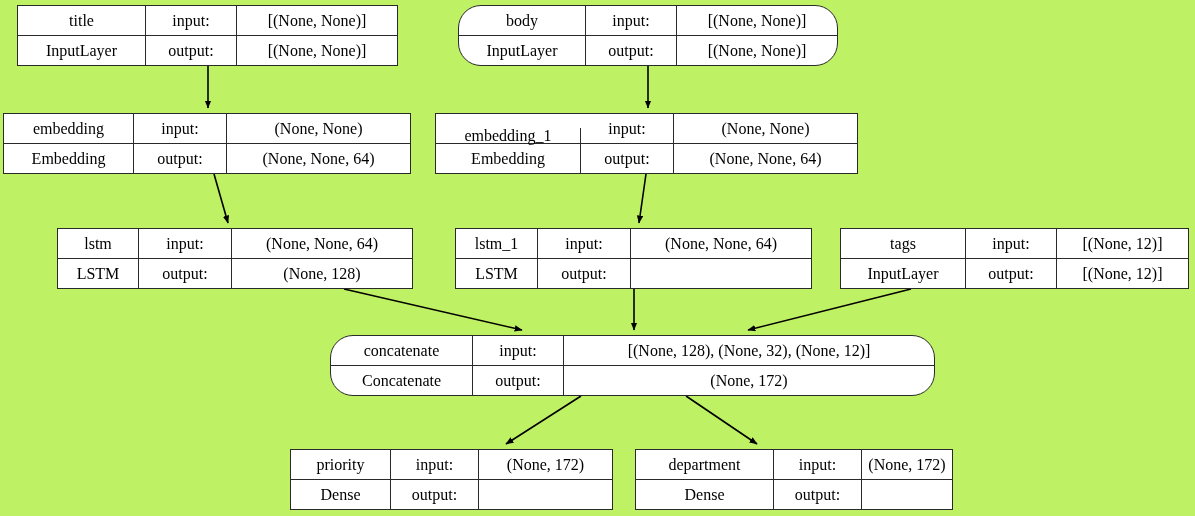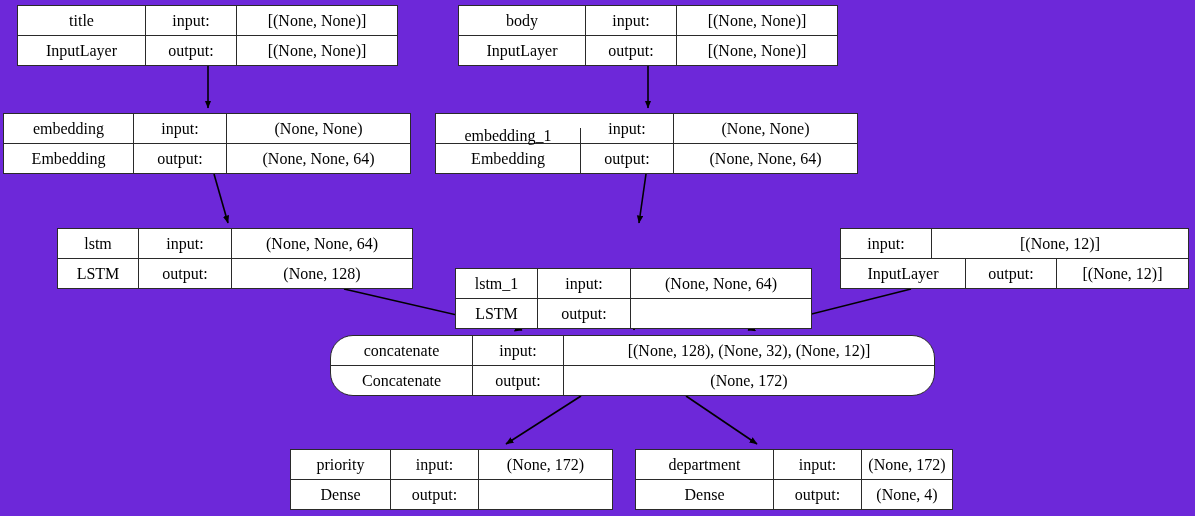--- a/index.html
+++ b/index.html
@@ -4,21 +4,21 @@
 <style>
   html, body {
     margin: 0;
     padding: 0;
     background: #ffffff;
   }
   #canvas {
     position: relative;
     width: 1195px;
     height: 516px;
-    background: #6d28d9;
+    background: #bef264;
     font-family: "Liberation Serif", "DejaVu Serif", serif;
     overflow: hidden;
   }
   .node {
     position: absolute;
     box-sizing: border-box;
     border: 1px solid #2a2a2a;
     background: #ffffff;
     display: flex;
     flex-direction: column;
@@ -87,21 +87,21 @@
           <div class="cell c-name" style="width: 128px; flex: 0 0 128px;">title</div>
           <div class="cell c-label" style="width: 91px; flex: 0 0 91px;">input:</div>
           <div class="cell c-shape">[(None, None)]</div>
         </div>
         <div class="row">
           <div class="cell c-name" style="width: 128px; flex: 0 0 128px;">InputLayer</div>
           <div class="cell c-label" style="width: 91px; flex: 0 0 91px;">output:</div>
           <div class="cell c-shape">[(None, None)]</div>
         </div>
       </div>
-      <div class="node" style="left: 458px; top: 5px; width: 380px; height: 61px;">
+      <div class="node" style="left: 458px; top: 5px; width: 380px; height: 61px; border-radius: 23px;">
         <div class="row top">
           <div class="cell c-name" style="width: 127px; flex: 0 0 127px;">body</div>
           <div class="cell c-label" style="width: 91px; flex: 0 0 91px;">input:</div>
           <div class="cell c-shape">[(None, None)]</div>
         </div>
         <div class="row">
           <div class="cell c-name" style="width: 127px; flex: 0 0 127px;">InputLayer</div>
           <div class="cell c-label" style="width: 91px; flex: 0 0 91px;">output:</div>
           <div class="cell c-shape">[(None, None)]</div>
         </div>
@@ -135,33 +135,34 @@
           <div class="cell c-name" style="width: 81px; flex: 0 0 81px;">lstm</div>
           <div class="cell c-label" style="width: 93px; flex: 0 0 93px;">input:</div>
           <div class="cell c-shape">(None, None, 64)</div>
         </div>
         <div class="row">
           <div class="cell c-name" style="width: 81px; flex: 0 0 81px;">LSTM</div>
           <div class="cell c-label" style="width: 93px; flex: 0 0 93px;">output:</div>
           <div class="cell c-shape">(None, 128)</div>
         </div>
       </div>
-      <div class="node" style="left: 455px; top: 228px; width: 357px; height: 61px; margin-top: 40px;">
+      <div class="node" style="left: 455px; top: 228px; width: 357px; height: 61px;">
         <div class="row top">
           <div class="cell c-name" style="width: 82px; flex: 0 0 82px;">lstm_1</div>
           <div class="cell c-label" style="width: 93px; flex: 0 0 93px;">input:</div>
           <div class="cell c-shape">(None, None, 64)</div>
         </div>
         <div class="row">
           <div class="cell c-name" style="width: 82px; flex: 0 0 82px;">LSTM</div>
           <div class="cell c-label" style="width: 93px; flex: 0 0 93px;">output:</div>
         </div>
       </div>
       <div class="node" style="left: 840px; top: 228px; width: 349px; height: 61px;">
         <div class="row top">
+          <div class="cell c-name" style="width: 125px; flex: 0 0 125px;">tags</div>
           <div class="cell c-label" style="width: 91px; flex: 0 0 91px;">input:</div>
           <div class="cell c-shape">[(None, 12)]</div>
         </div>
         <div class="row">
           <div class="cell c-name" style="width: 125px; flex: 0 0 125px;">InputLayer</div>
           <div class="cell c-label" style="width: 91px; flex: 0 0 91px;">output:</div>
           <div class="cell c-shape">[(None, 12)]</div>
         </div>
       </div>
       <div class="node" style="left: 330px; top: 335px; width: 605px; height: 61px; border-radius: 23px;">
@@ -189,17 +190,16 @@
       </div>
       <div class="node" style="left: 635px; top: 449px; width: 318px; height: 61px;">
         <div class="row top">
           <div class="cell c-name" style="width: 138px; flex: 0 0 138px;">department</div>
           <div class="cell c-label" style="width: 88px; flex: 0 0 88px;">input:</div>
           <div class="cell c-shape">(None, 172)</div>
         </div>
         <div class="row">
           <div class="cell c-name" style="width: 138px; flex: 0 0 138px;">Dense</div>
           <div class="cell c-label" style="width: 88px; flex: 0 0 88px;">output:</div>
-          <div class="cell c-shape">(None, 4)</div>
         </div>
       </div>
     </div>
 </div>
 
 </body></html>

